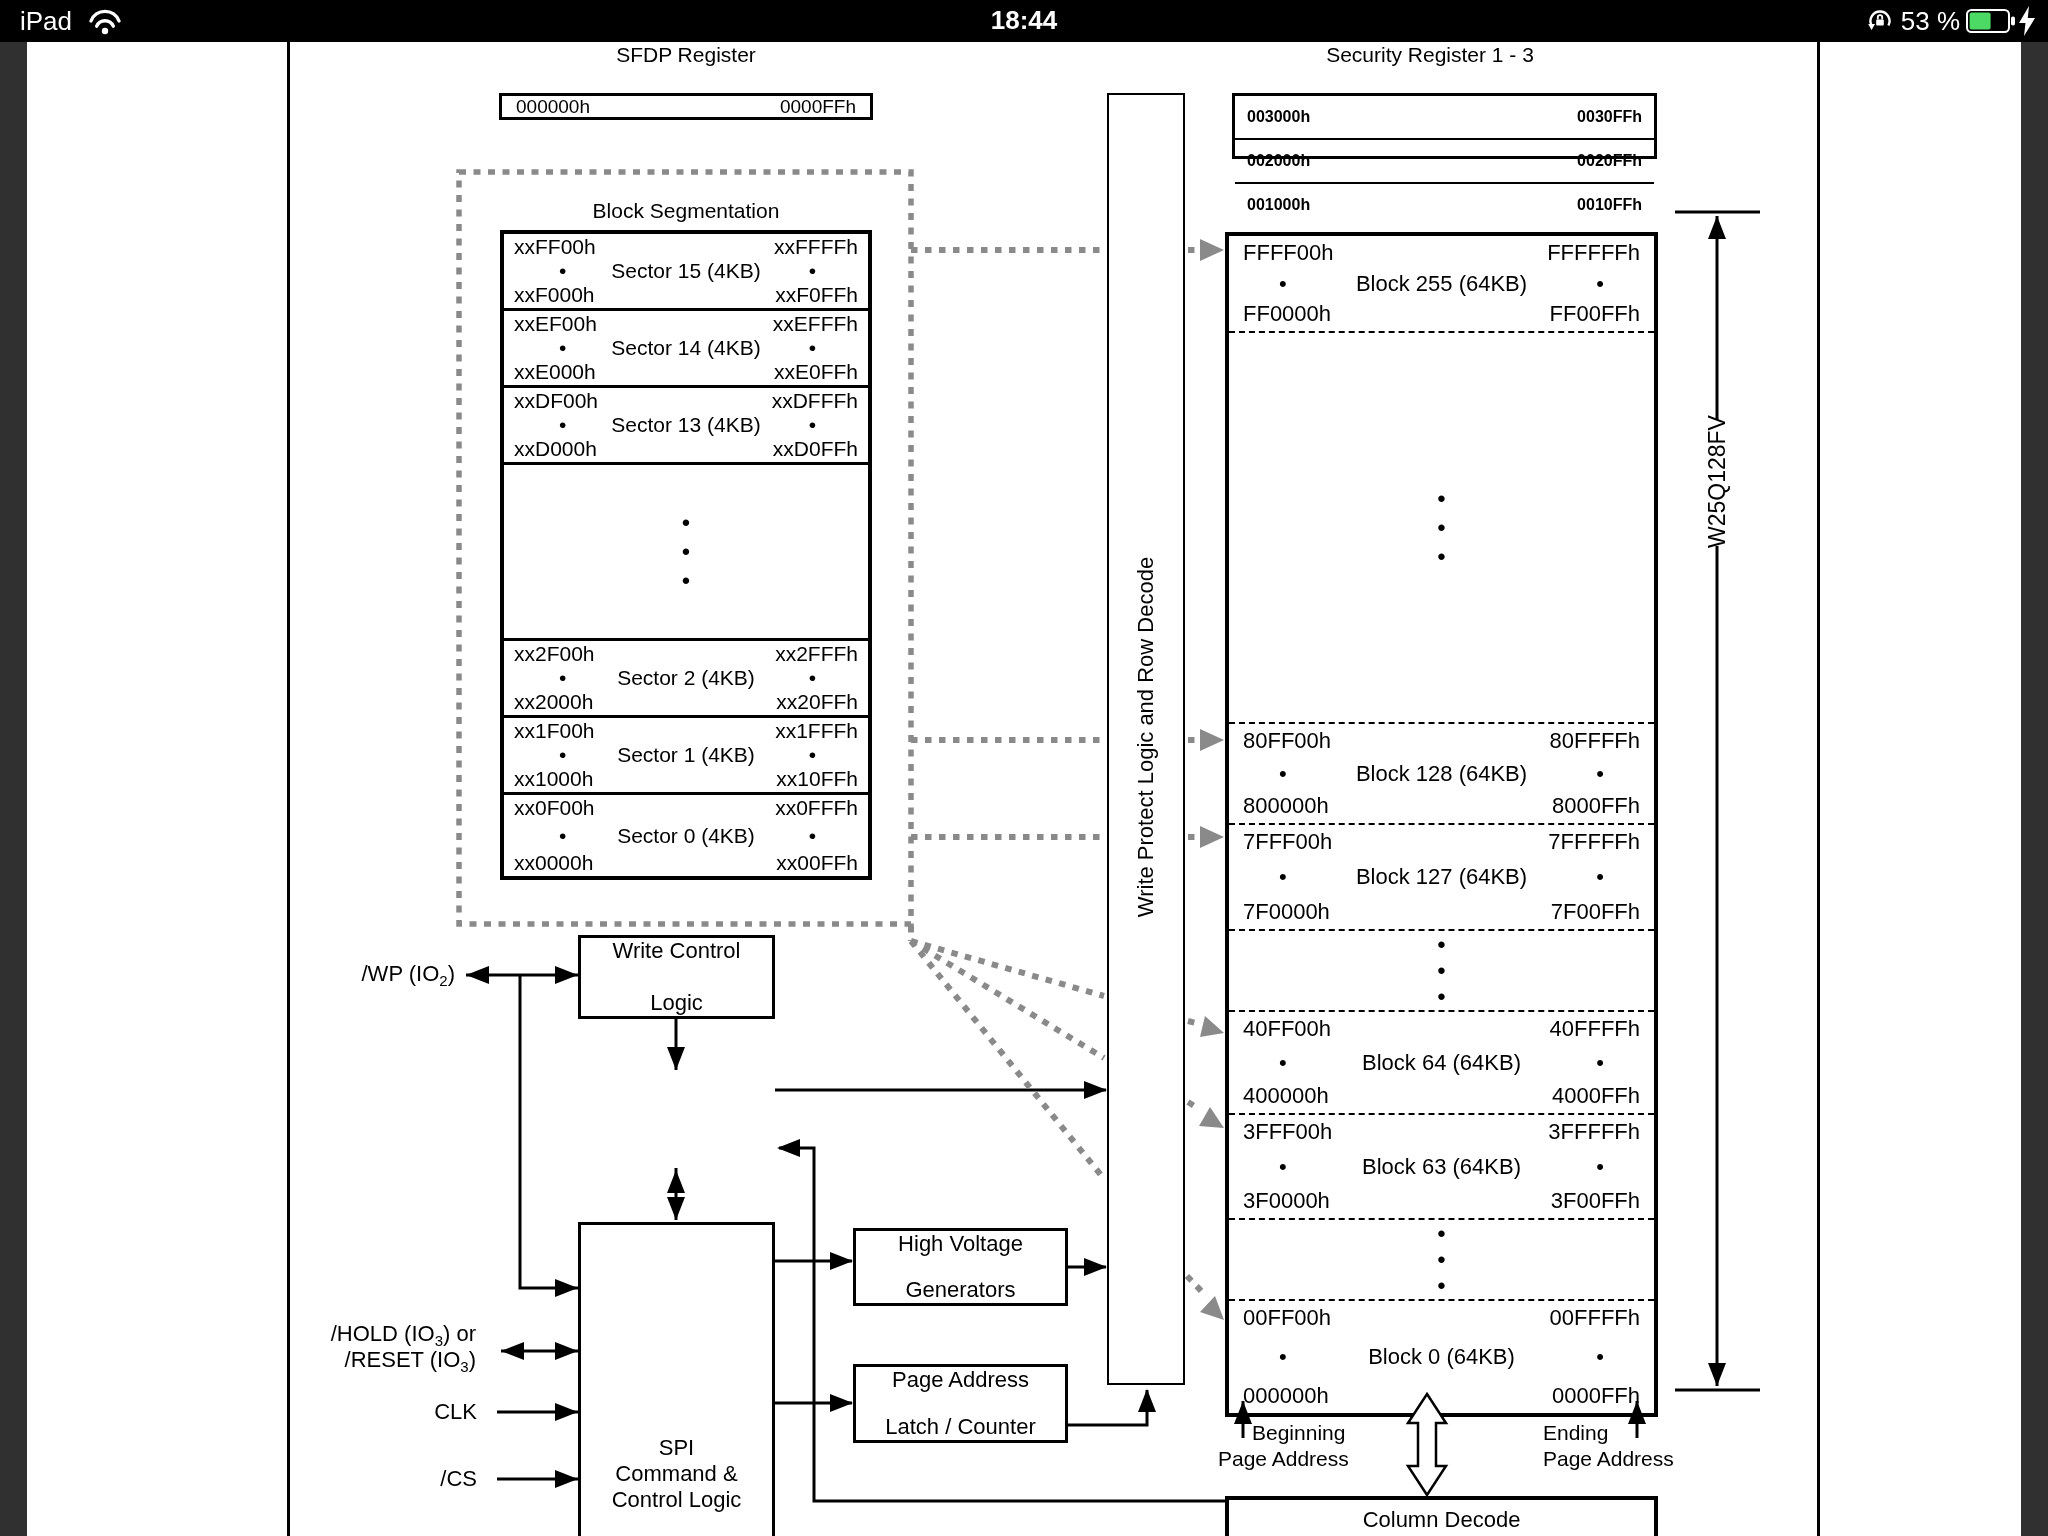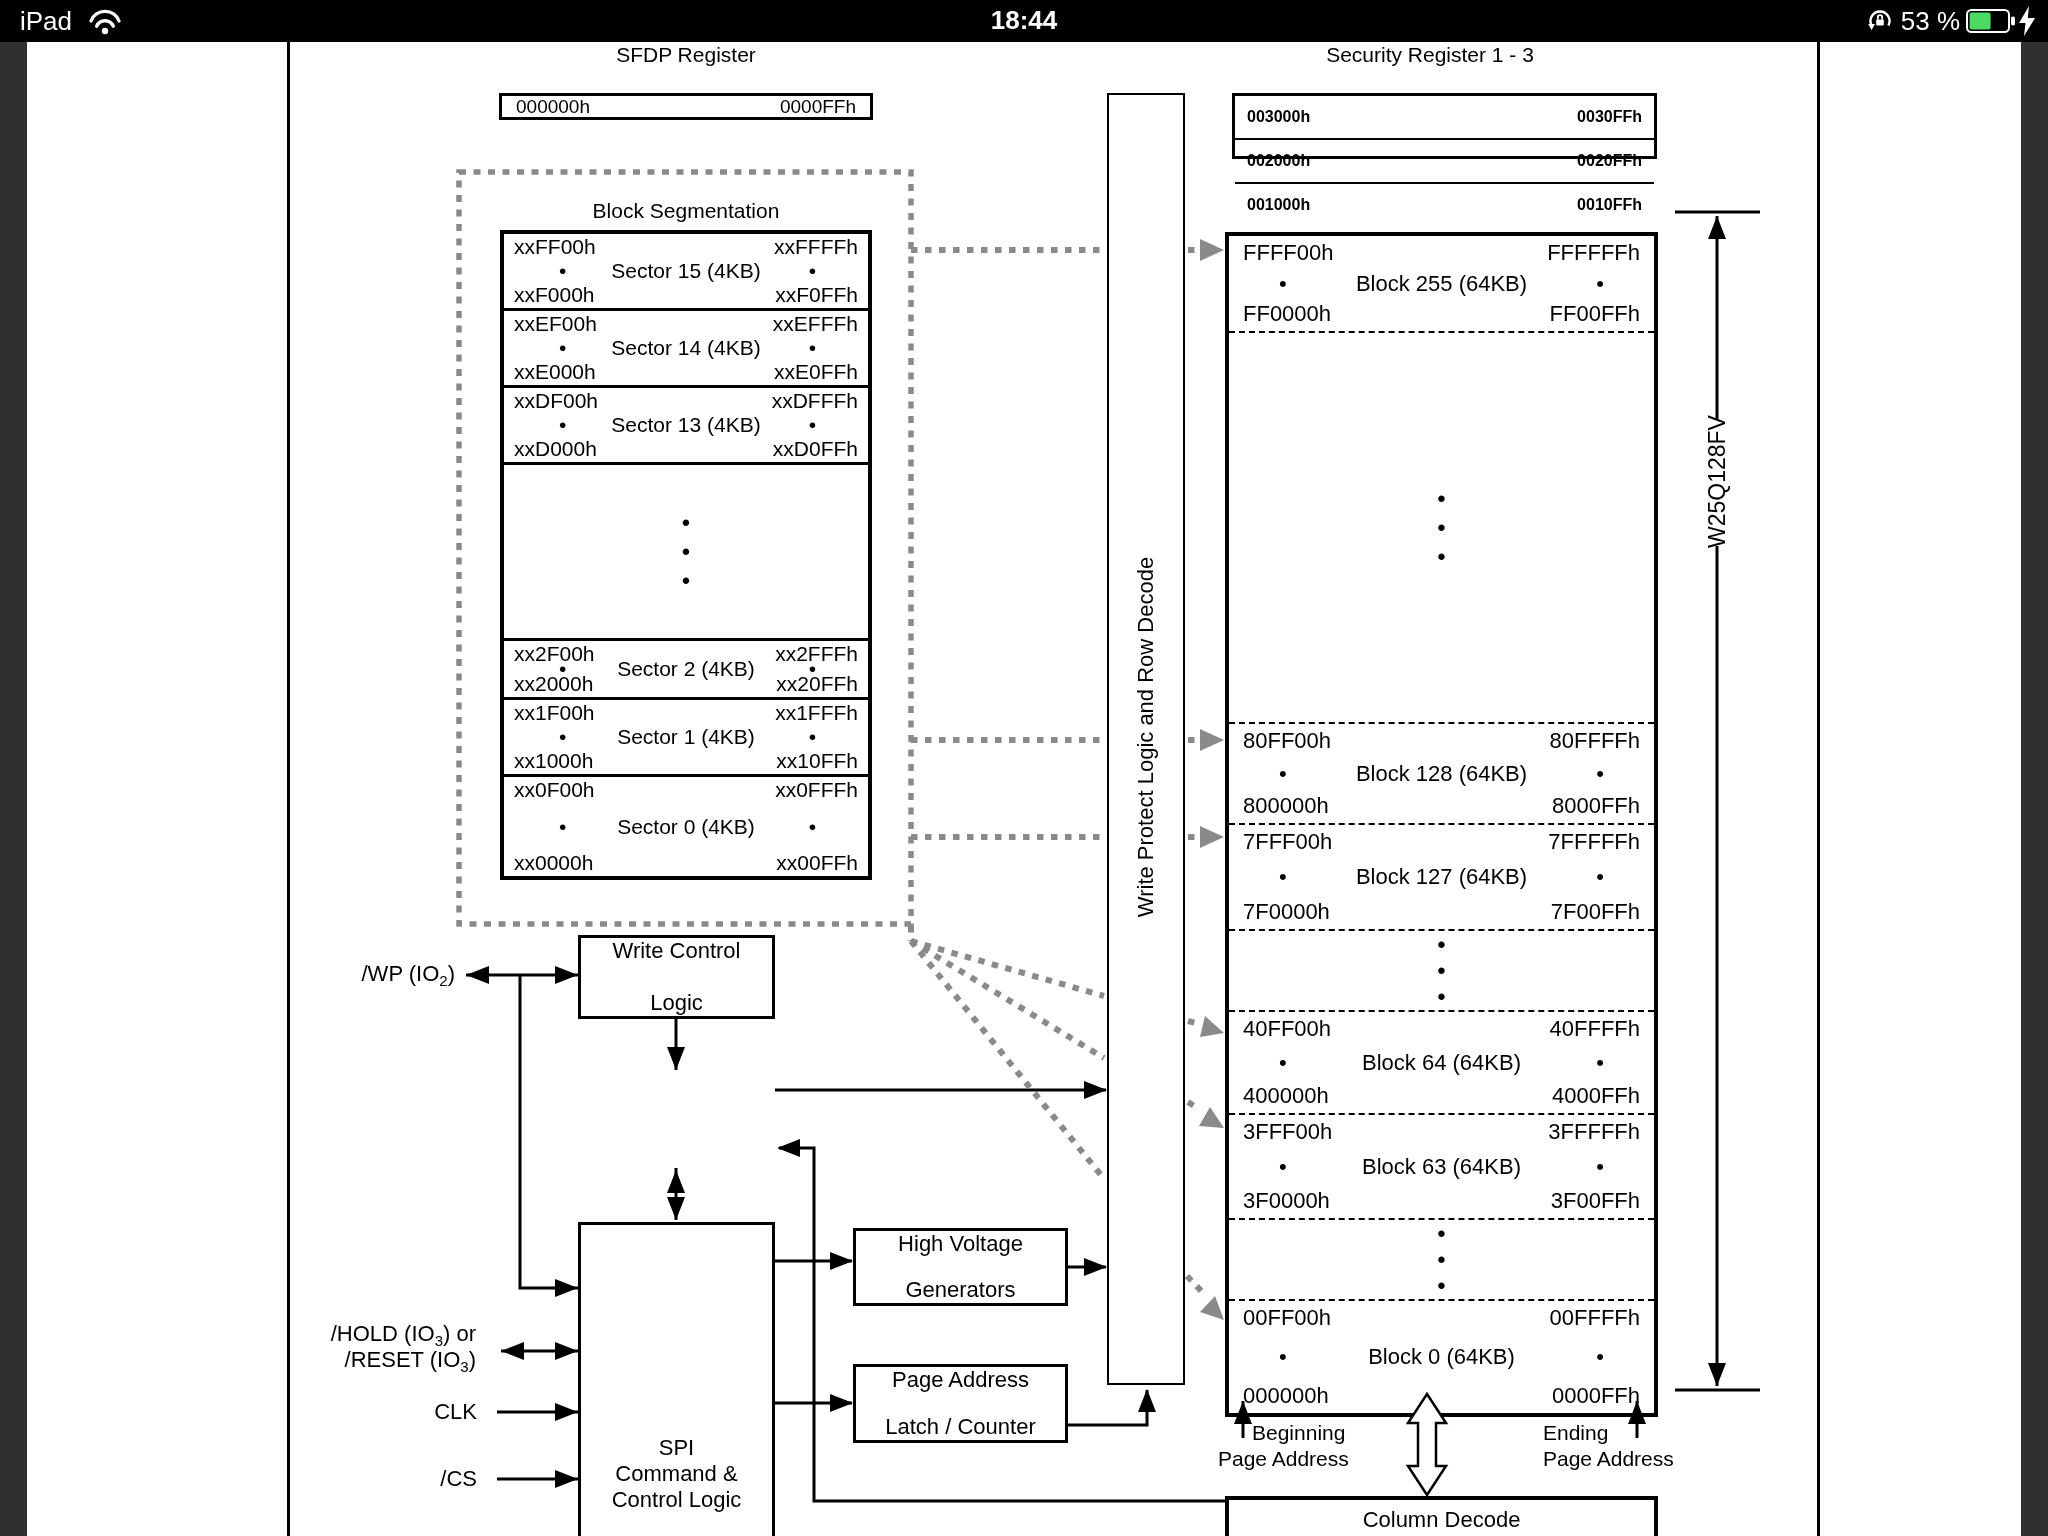--- a/index.html
+++ b/index.html
@@ -140,21 +140,21 @@
       <span class="bl">xxD000h</span>
         <span class="br">xxD0FFh</span>
     </div>
     <div class="seg-row" style="height:176px;">
       <div class="vdots">
           <span>•</span>
           <span>•</span>
           <span>•</span>
         </div>
     </div>
-    <div class="seg-row t" style="height:59px;">
+    <div class="seg-row t" style="height:77px;">
       <span class="tl">xx2F00h</span>
         <span class="tr">xx2FFFh</span>
       <span class="ldot">•</span>
         <span class="ctr">Sector 2 (4KB)</span>
         <span class="rdot">•</span>
       <span class="bl">xx2000h</span>
         <span class="br">xx20FFh</span>
     </div>
     <div class="seg-row t" style="height:77px;">
       <span class="tl">xx1F00h</span>

